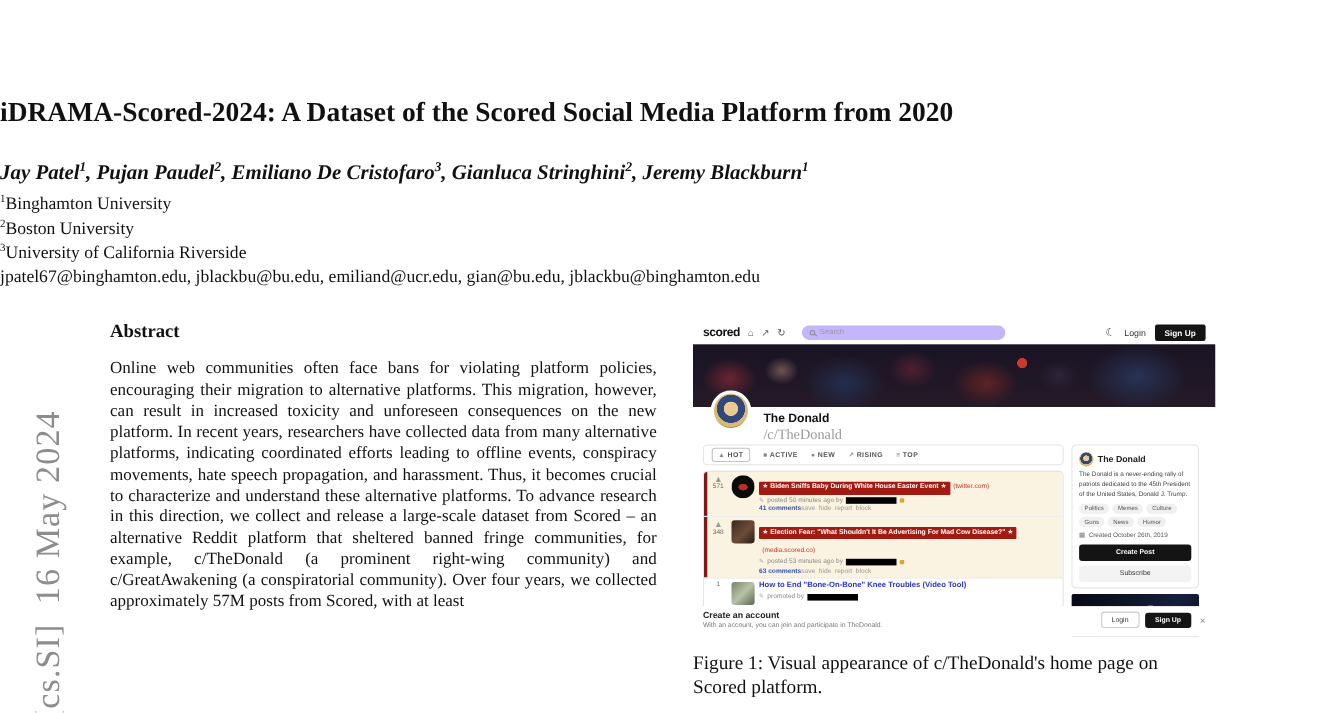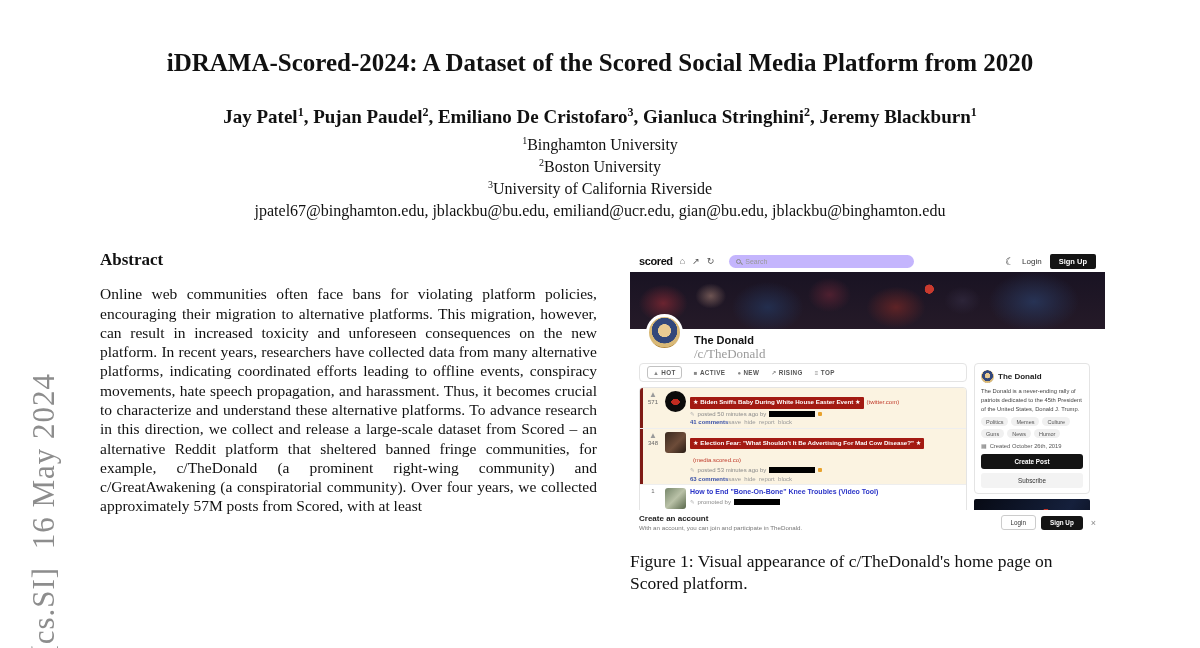--- a/index.html
+++ b/index.html
@@ -6,23 +6,23 @@
   html,body { background:#fff; }
   .page { position:relative; width:1200px; height:648px; background:#fff; overflow:hidden;
           font-family:"Liberation Serif", serif; color:#111; }
 
   
   .arxiv-strip { position:absolute; left:26px; bottom:-8px; writing-mode:vertical-rl;
                  transform:rotate(180deg); font-family:"Liberation Serif", serif;
                  font-size:31px; color:#8d8d8d; white-space:pre; letter-spacing:1px; }
 
   
-  .header { padding-top:46px; text-align:center; }
+  .header { padding-top:86px; }
   .title { font-size:25px; font-weight:bold; line-height:1.38; }
-  .authors { margin-top:24px; font-size:19px; font-weight:bold; }
+  .authors { margin-top:24px; font-size:19px; font-weight:bold;font-style:italic; }
   .authors sup { font-size:12px; font-weight:bold; }
   .author:not(:last-child)::after { content:", "; }
   .affils { margin-top:6px; font-size:16px; line-height:1.3; }
   .affils sup { font-size:10px; }
   .emails { font-size:16px; margin-top:2px; }
 
   
   .columns { display:flex; margin:30px 100px 0 100px; gap:33px; }
   .col-left { flex:0 0 497px; }
   .col-right { flex:1; }

